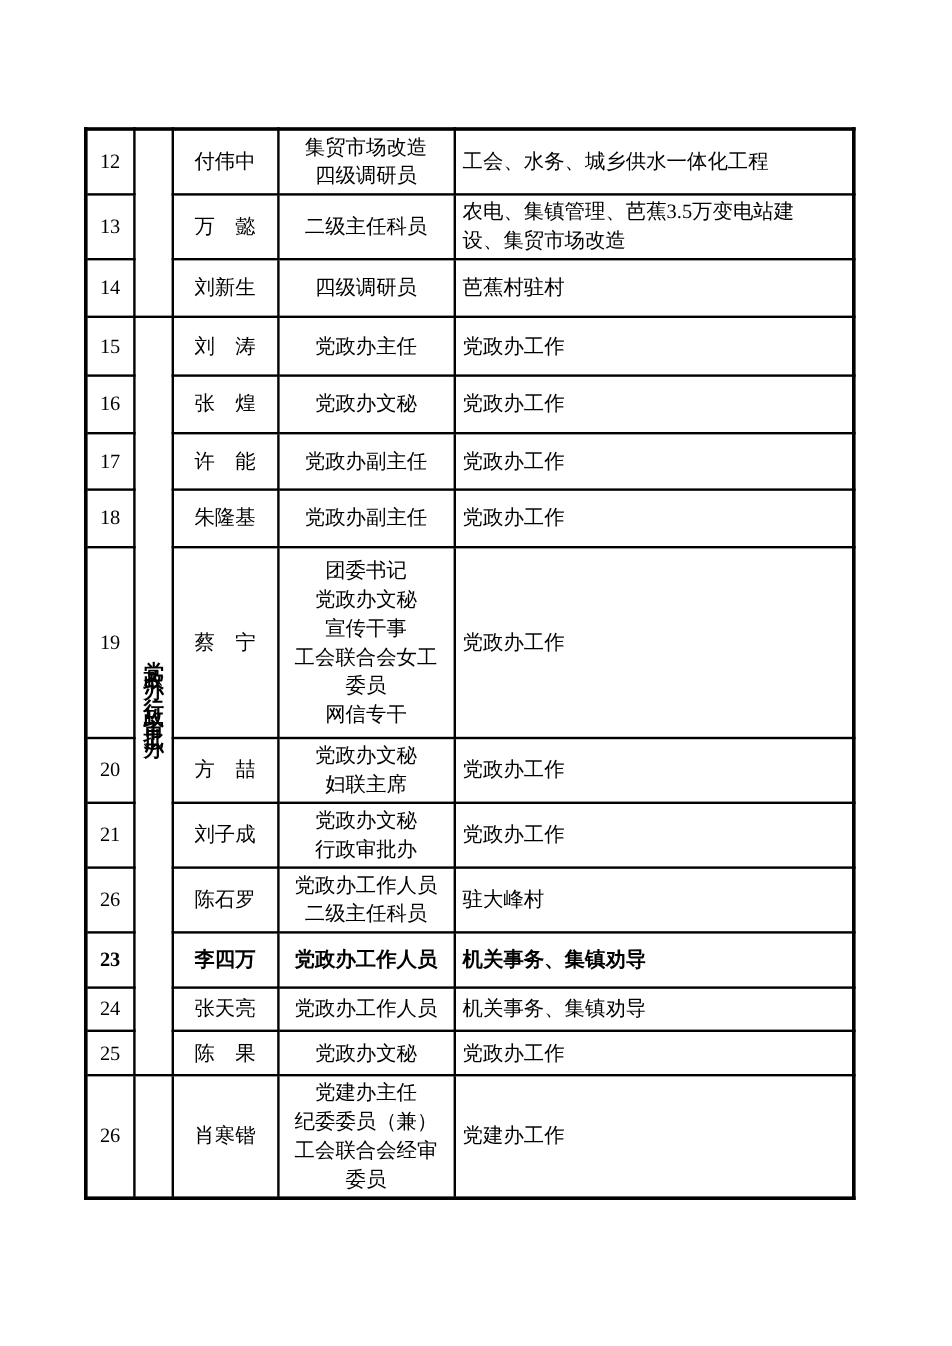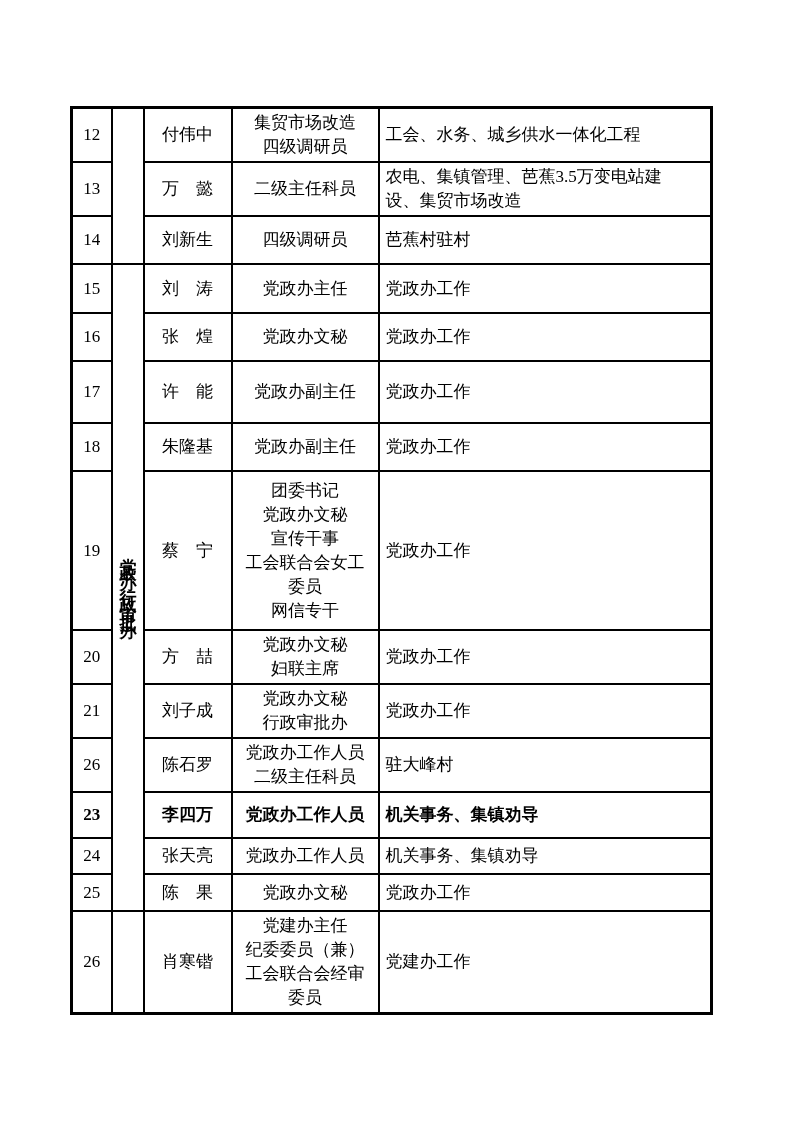--- a/index.html
+++ b/index.html
@@ -115,21 +115,21 @@
         <tr style="height: 48px;">
           <td class="col-no">16</td>
           <td class="col-name">张　煌</td>
           <td class="col-pos">
             <div class="pos-line">党政办文秘</div>
           </td>
           <td class="col-duty">
             <div class="duty-line">党政办工作</div>
           </td>
         </tr>
-        <tr style="height: 62px;">
+        <tr style="height: 47px;">
           <td class="col-no">17</td>
           <td class="col-name">许　能</td>
           <td class="col-pos">
             <div class="pos-line">党政办副主任</div>
           </td>
           <td class="col-duty">
             <div class="duty-line">党政办工作</div>
           </td>
         </tr>
         <tr style="height: 48px;">

